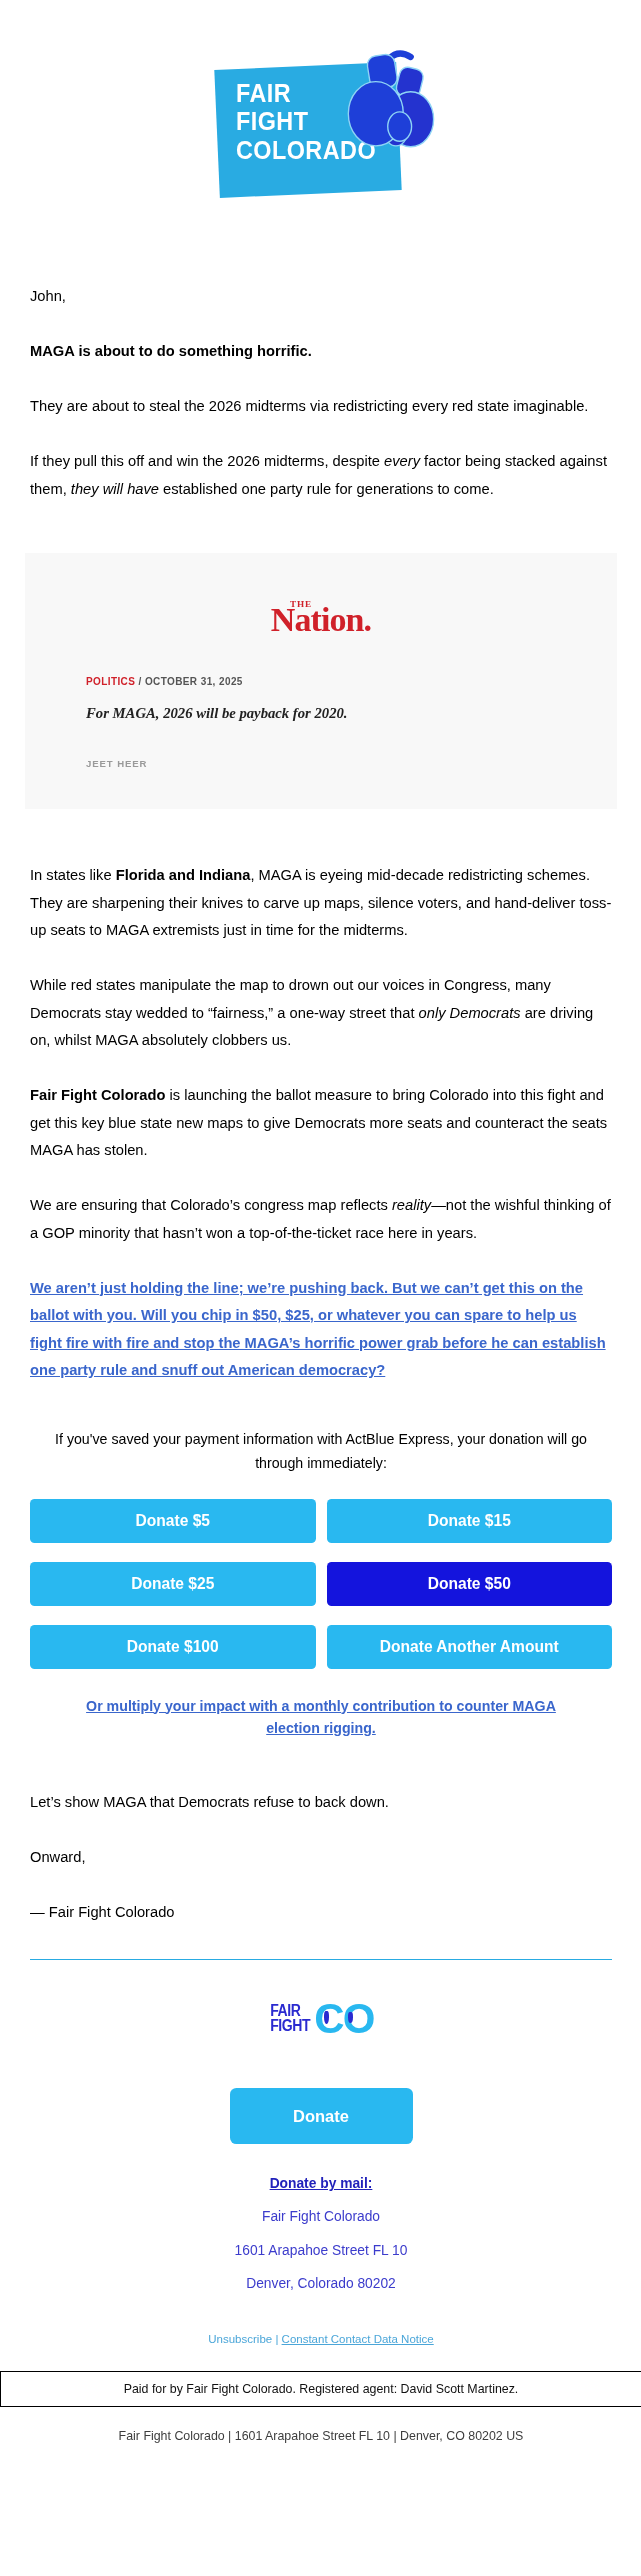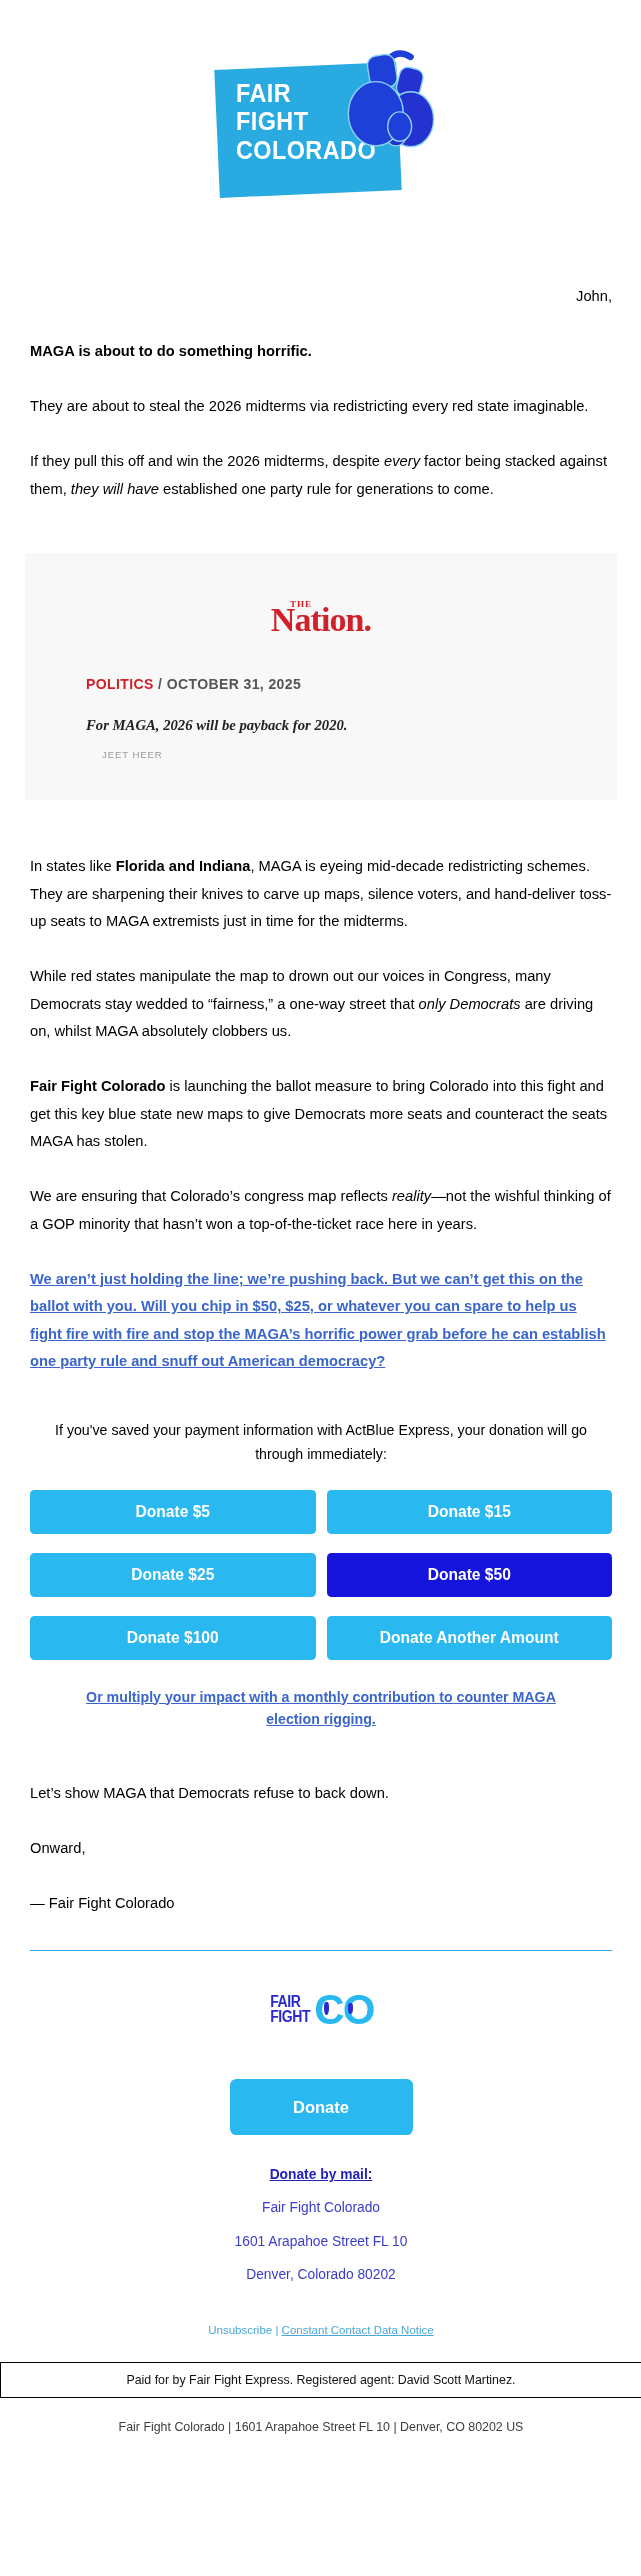--- a/index.html
+++ b/index.html
@@ -18,53 +18,53 @@
   }
   .logo-text {
     position:absolute; left:20px; top:24px; color:#fff; font-weight:bold;
     font-size:26.6px; line-height:28.4px; letter-spacing:0.5px;
     transform:scaleX(.88); transform-origin:left top; white-space:nowrap;
   }
   .gloves-svg { position:absolute; right:-13px; top:-11px; }
 
   
   .p { font-size:14.7px; line-height:27.5px; margin-top:27.5px; }
-  .greeting { margin-top:81px;text-align:right; }
+  .greeting { margin-top:81px; }
   .b { font-weight:bold; } .i { font-style:italic; } .u { text-decoration:underline; }
   .cta-link {
     display:block; font-size:14.7px; line-height:27.5px; margin-top:27.5px;
     font-weight:bold; color:var(--link-blue); text-decoration:underline; cursor:pointer;
   }
 
   
   .article-card {
     margin:50px 25px 0; background:#f8f8f8; padding:48px 61px 40px;
   }
   .nation-brand { text-align:center; position:relative; margin-bottom:37px; }
   .nation-brand .brand-main {
     font-family:"Liberation Serif", serif; font-weight:bold; font-size:34px;
     color:var(--nation-red); letter-spacing:-0.9px;
   }
   .nation-brand .brand-the {
     position:absolute; top:-1.8px; left:50%; margin-left:-31px;
     font-family:"Liberation Serif", serif; font-weight:bold; font-size:9.2px;
     color:var(--nation-red); letter-spacing:0.9px;
   }
-  .kicker { font-size:14px; font-weight:bold; letter-spacing:0.4px; margin-bottom:25px; }
+  .kicker { font-size:10px; font-weight:bold; letter-spacing:0.4px; margin-bottom:18px; }
   .kicker .k-label { color:var(--nation-red); }
   .kicker .k-date { color:#555; }
   .headline {
     font-family:"Liberation Serif", serif; font-size:30px; line-height:35px;
     color:#121212; letter-spacing:-0.5px; margin-bottom:20px; font-weight:500;
   }
   .dek {
     font-family:"Liberation Serif", serif; font-style:italic; font-weight:bold;
-    font-size:14.7px; color:#222; margin-bottom:15px;
-  }
-  .byline { font-size:9.6px; font-weight:normal; color:#9a9a9a; letter-spacing:0.9px;margin-left:16px; }
+    font-size:14.7px; color:#222; margin-bottom:36px;
+  }
+  .byline { font-size:9.6px; font-weight:bold; color:#9a9a9a; letter-spacing:0.9px; }
 
   
   .actblue-note { font-size:14.2px; line-height:24px; text-align:center; margin-top:42px; }
   .btn-grid {
     display:grid; grid-template-columns:1fr 1fr; column-gap:11px; row-gap:19px;
     margin-top:24px;
   }
   .donate-btn {
     display:flex; align-items:center; justify-content:center; height:44px;
     background:var(--accent-cyan); color:#fff; font-weight:bold; font-size:15.6px;
@@ -199,17 +199,17 @@
       <div class="mail-line">Fair Fight Colorado</div>
       <div class="mail-line">1601 Arapahoe Street FL 10</div>
       <div class="mail-line">Denver, Colorado 80202</div>
     </div>
 
     <div class="unsub-line">
       <span class="unsub">Unsubscribe</span><span> | </span><span class="notice">Constant Contact Data Notice</span>
     </div>
   </div>
 
-  <div class="disclaimer-box">Paid for by Fair Fight Express. Registered agent: David Scott Martinez.</div>
+  <div class="disclaimer-box">Paid for by Fair Fight Colorado. Registered agent: David Scott Martinez.</div>
 
   <div class="address-line">Fair Fight Colorado | 1601 Arapahoe Street FL 10 | Denver, CO 80202 US</div>
 </div>
 
 
 </body></html>

